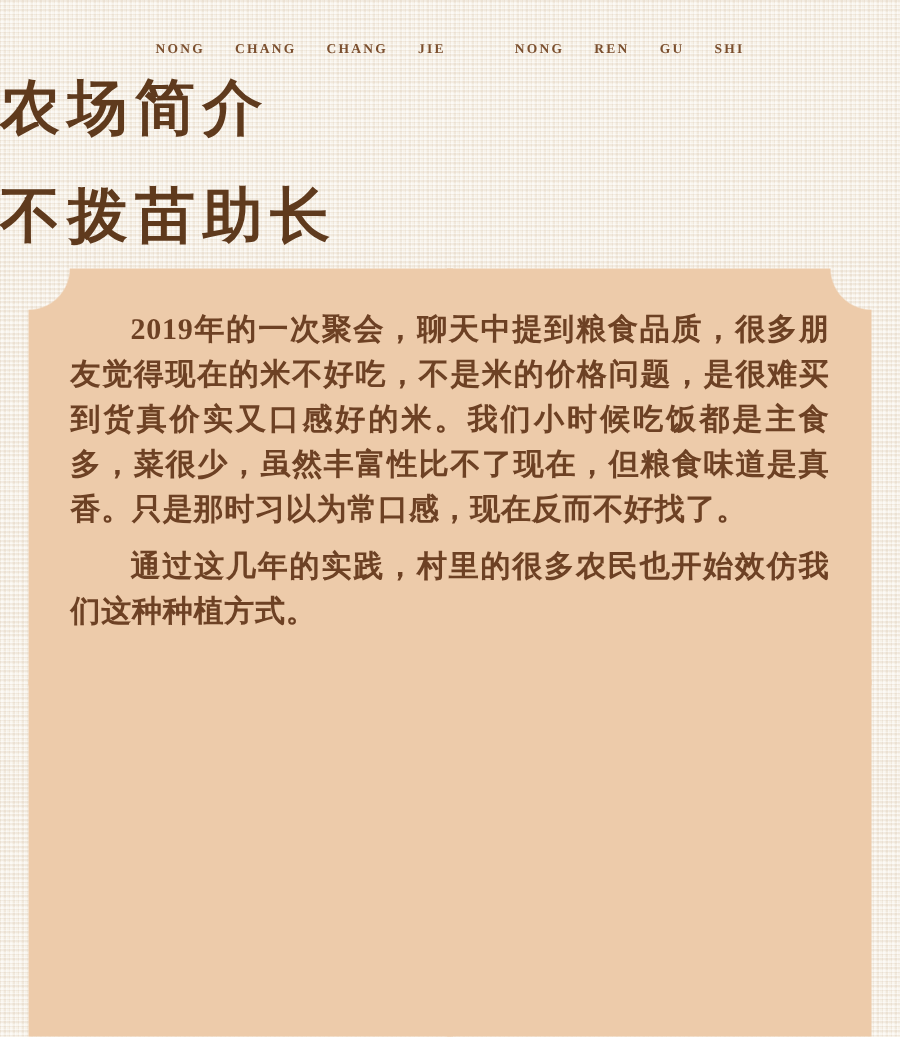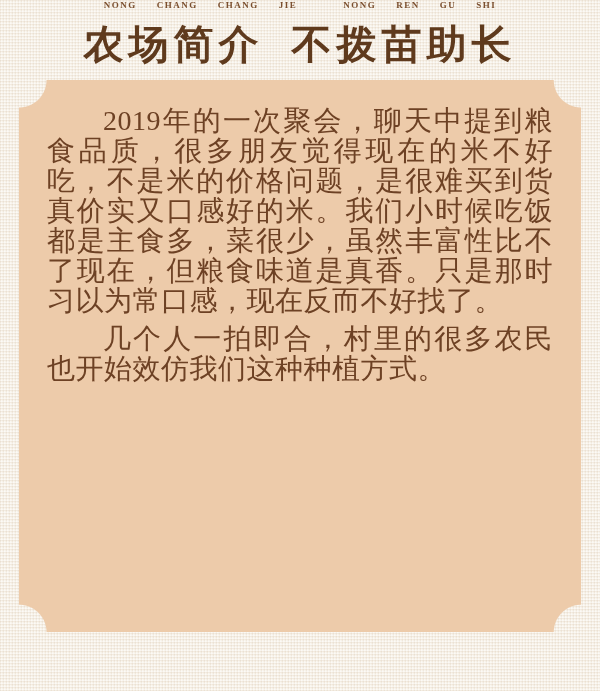--- a/index.html
+++ b/index.html
@@ -8,21 +8,21 @@
     height: 691px;
     position: relative;
     overflow: hidden;
     font-family: "Liberation Serif", "DejaVu Serif", serif;
     background-color: #f7f2e9;
     background-image:
       repeating-linear-gradient(0deg, rgba(214,194,170,0.20) 0 1px, rgba(255,255,255,0.35) 1px 2px, transparent 2px 3px),
       repeating-linear-gradient(90deg, rgba(214,194,170,0.20) 0 1px, rgba(255,255,255,0.35) 1px 2px, transparent 2px 3px);
   }
 
-  .header { }
+  .header { padding-top: 27px; }
 
   .pinyin-row {
     display: flex;
     justify-content: center;
     align-items: center;
     gap: 46px;
     color: #7b4f2e;
     font-size: 9px;
     font-weight: bold;
     letter-spacing: 1.5px;
@@ -32,20 +32,21 @@
   .page-title {
     margin-top: 13px;
     display: flex;
     justify-content: center;
     gap: 28px;
     font-size: 40px;
     font-weight: bold;
     color: #5f3a1d;
     letter-spacing: 5px;
     line-height: 1.1;
+    flex-direction: column;
   }
 
   .panel {
     width: 562px;
     height: 552px;
     margin: 13px auto 0;
     box-sizing: border-box;
     padding: 26px 28px 0;
     background-color: transparent;
     background-image:
@@ -53,23 +54,23 @@
       radial-gradient(circle at 100% 0,    rgba(0,0,0,0) 27px, #edcbaa 28px),
       radial-gradient(circle at 0 100%,    rgba(0,0,0,0) 27px, #edcbaa 28px),
       radial-gradient(circle at 100% 100%, rgba(0,0,0,0) 27px, #edcbaa 28px);
     background-size: 50.4% 50.4%;
     background-repeat: no-repeat;
     background-position: top left, top right, bottom left, bottom right;
   }
 
   .panel p {
     margin: 0 0 8px;
-    font-size: 28px;
+    font-size: 20px;
     line-height: 30px;
-    font-weight: normal;
+    font-weight: bold;
     color: #6d4124;
     letter-spacing: 0.5px;
     text-indent: 2em;
     text-align: justify;
   }
 </style>
 </head>
 <body>
 
 <div class="header">
@@ -92,14 +93,14 @@
 
   <div class="page-title">
     <span>农场简介</span>
     <span>不拨苗助长</span>
   </div>
 </div>
 
 <div class="panel">
 
 <p>2019年的一次聚会，聊天中提到粮食品质，很多朋友觉得现在的米不好吃，不是米的价格问题，是很难买到货真价实又口感好的米。我们小时候吃饭都是主食多，菜很少，虽然丰富性比不了现在，但粮食味道是真香。只是那时习以为常口感，现在反而不好找了。</p>
-    <p>几个人一拍即合，村里的很多农民也开始效仿我们这种种植方式。</p>
+    <p>通过这几年的实践，村里的很多农民也开始效仿我们这种种植方式。</p>
   </div>
 
 </body></html>

